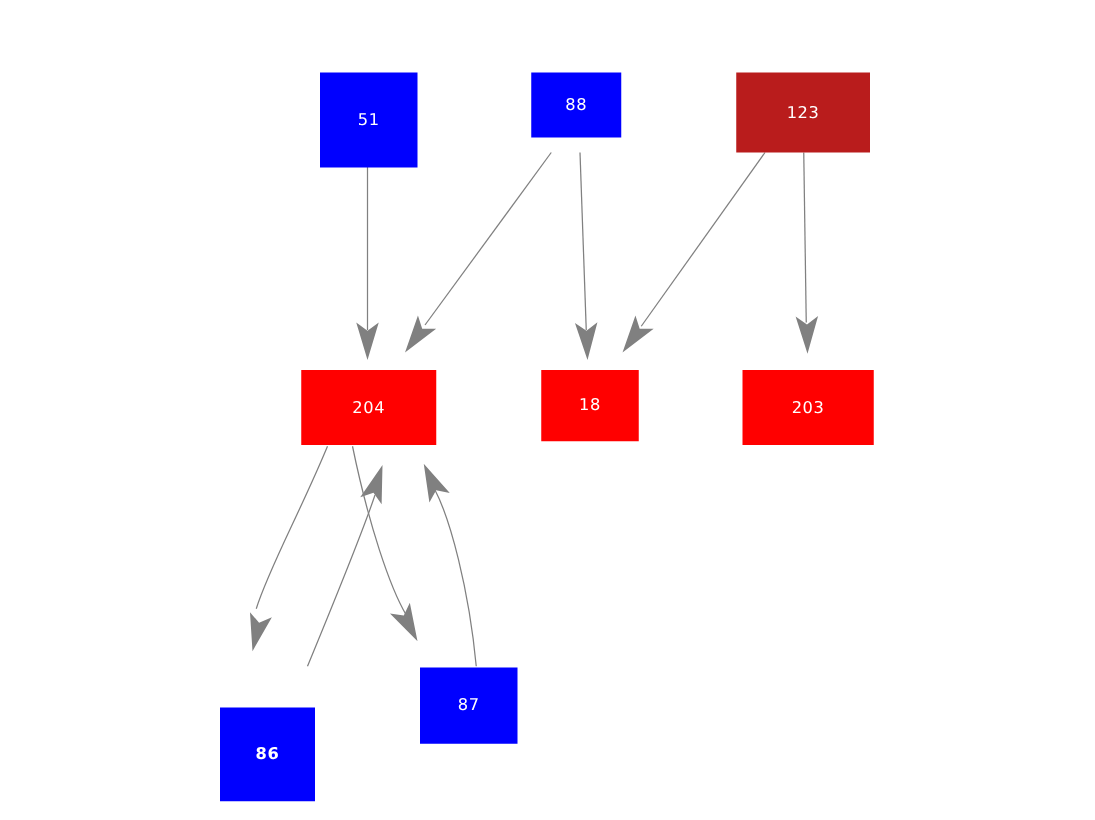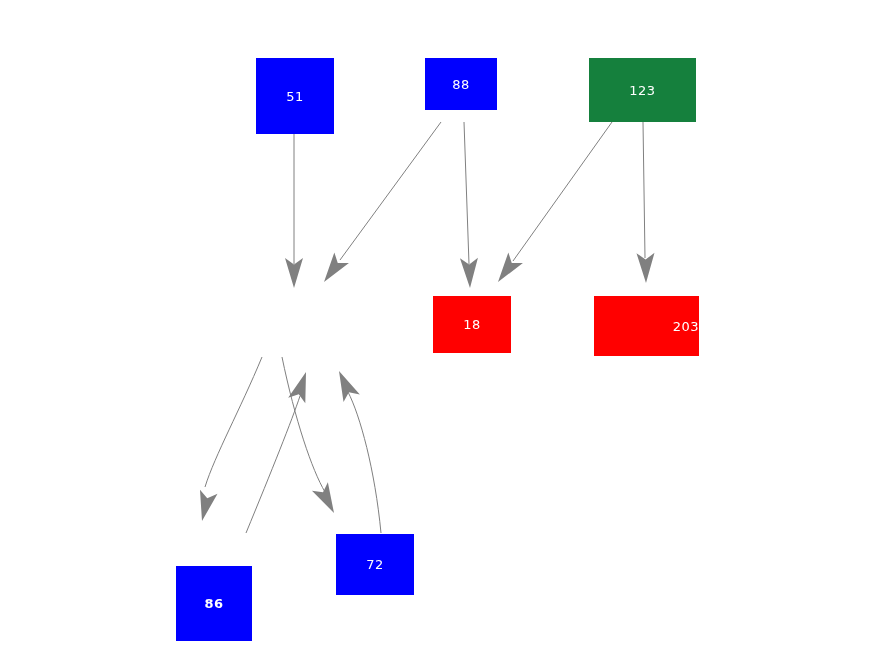--- a/index.html
+++ b/index.html
@@ -66,28 +66,31 @@
       <polygon points="0,0 -30,-9 -23.400000000000002,0 -30,9" fill="#808080" transform="translate(306,372) rotate(-72)"></polygon>
       <path d="M 381,533 C 375,470 360,415 348,392" fill="none" stroke="#808080" stroke-width="1"></path>
       <polygon points="0,0 -30,-9 -23.400000000000002,0 -30,9" fill="#808080" transform="translate(339,371) rotate(-115)"></polygon>
     </svg>
 <div class="graph-node" style="left: 256px; top: 58px; width: 78px; height: 76px; background: rgb(0, 0, 255);">
       <span class="node-label">51</span>
     </div>
     <div class="graph-node" style="left: 425px; top: 58px; width: 72px; height: 52px; background: rgb(0, 0, 255);">
       <span class="node-label">88</span>
     </div>
-    <div class="graph-node" style="left: 589px; top: 58px; width: 107px; height: 64px; background: #15803d;">
+    <div class="graph-node" style="left: 589px; top: 58px; width: 107px; height: 64px; background: #b91c1c;">
       <span class="node-label">123</span>
+    </div>
+    <div class="graph-node" style="left: 241px; top: 296px; width: 108px; height: 60px; background: rgb(255, 0, 0);">
+      <span class="node-label">204</span>
     </div>
     <div class="graph-node" style="left: 433px; top: 296px; width: 78px; height: 57px; background: rgb(255, 0, 0);">
       <span class="node-label">18</span>
     </div>
-    <div class="graph-node" style="left: 594px; top: 296px; width: 105px; height: 60px; background: rgb(255, 0, 0); justify-content: flex-end;">
+    <div class="graph-node" style="left: 594px; top: 296px; width: 105px; height: 60px; background: rgb(255, 0, 0);">
       <span class="node-label">203</span>
     </div>
     <div class="graph-node" style="left: 176px; top: 566px; width: 76px; height: 75px; background: rgb(0, 0, 255); font-weight: bold;">
       <span class="node-label">86</span>
     </div>
     <div class="graph-node" style="left: 336px; top: 534px; width: 78px; height: 61px; background: rgb(0, 0, 255);">
-      <span class="node-label">72</span>
+      <span class="node-label">87</span>
     </div>
   </div>
 
 </body></html>

